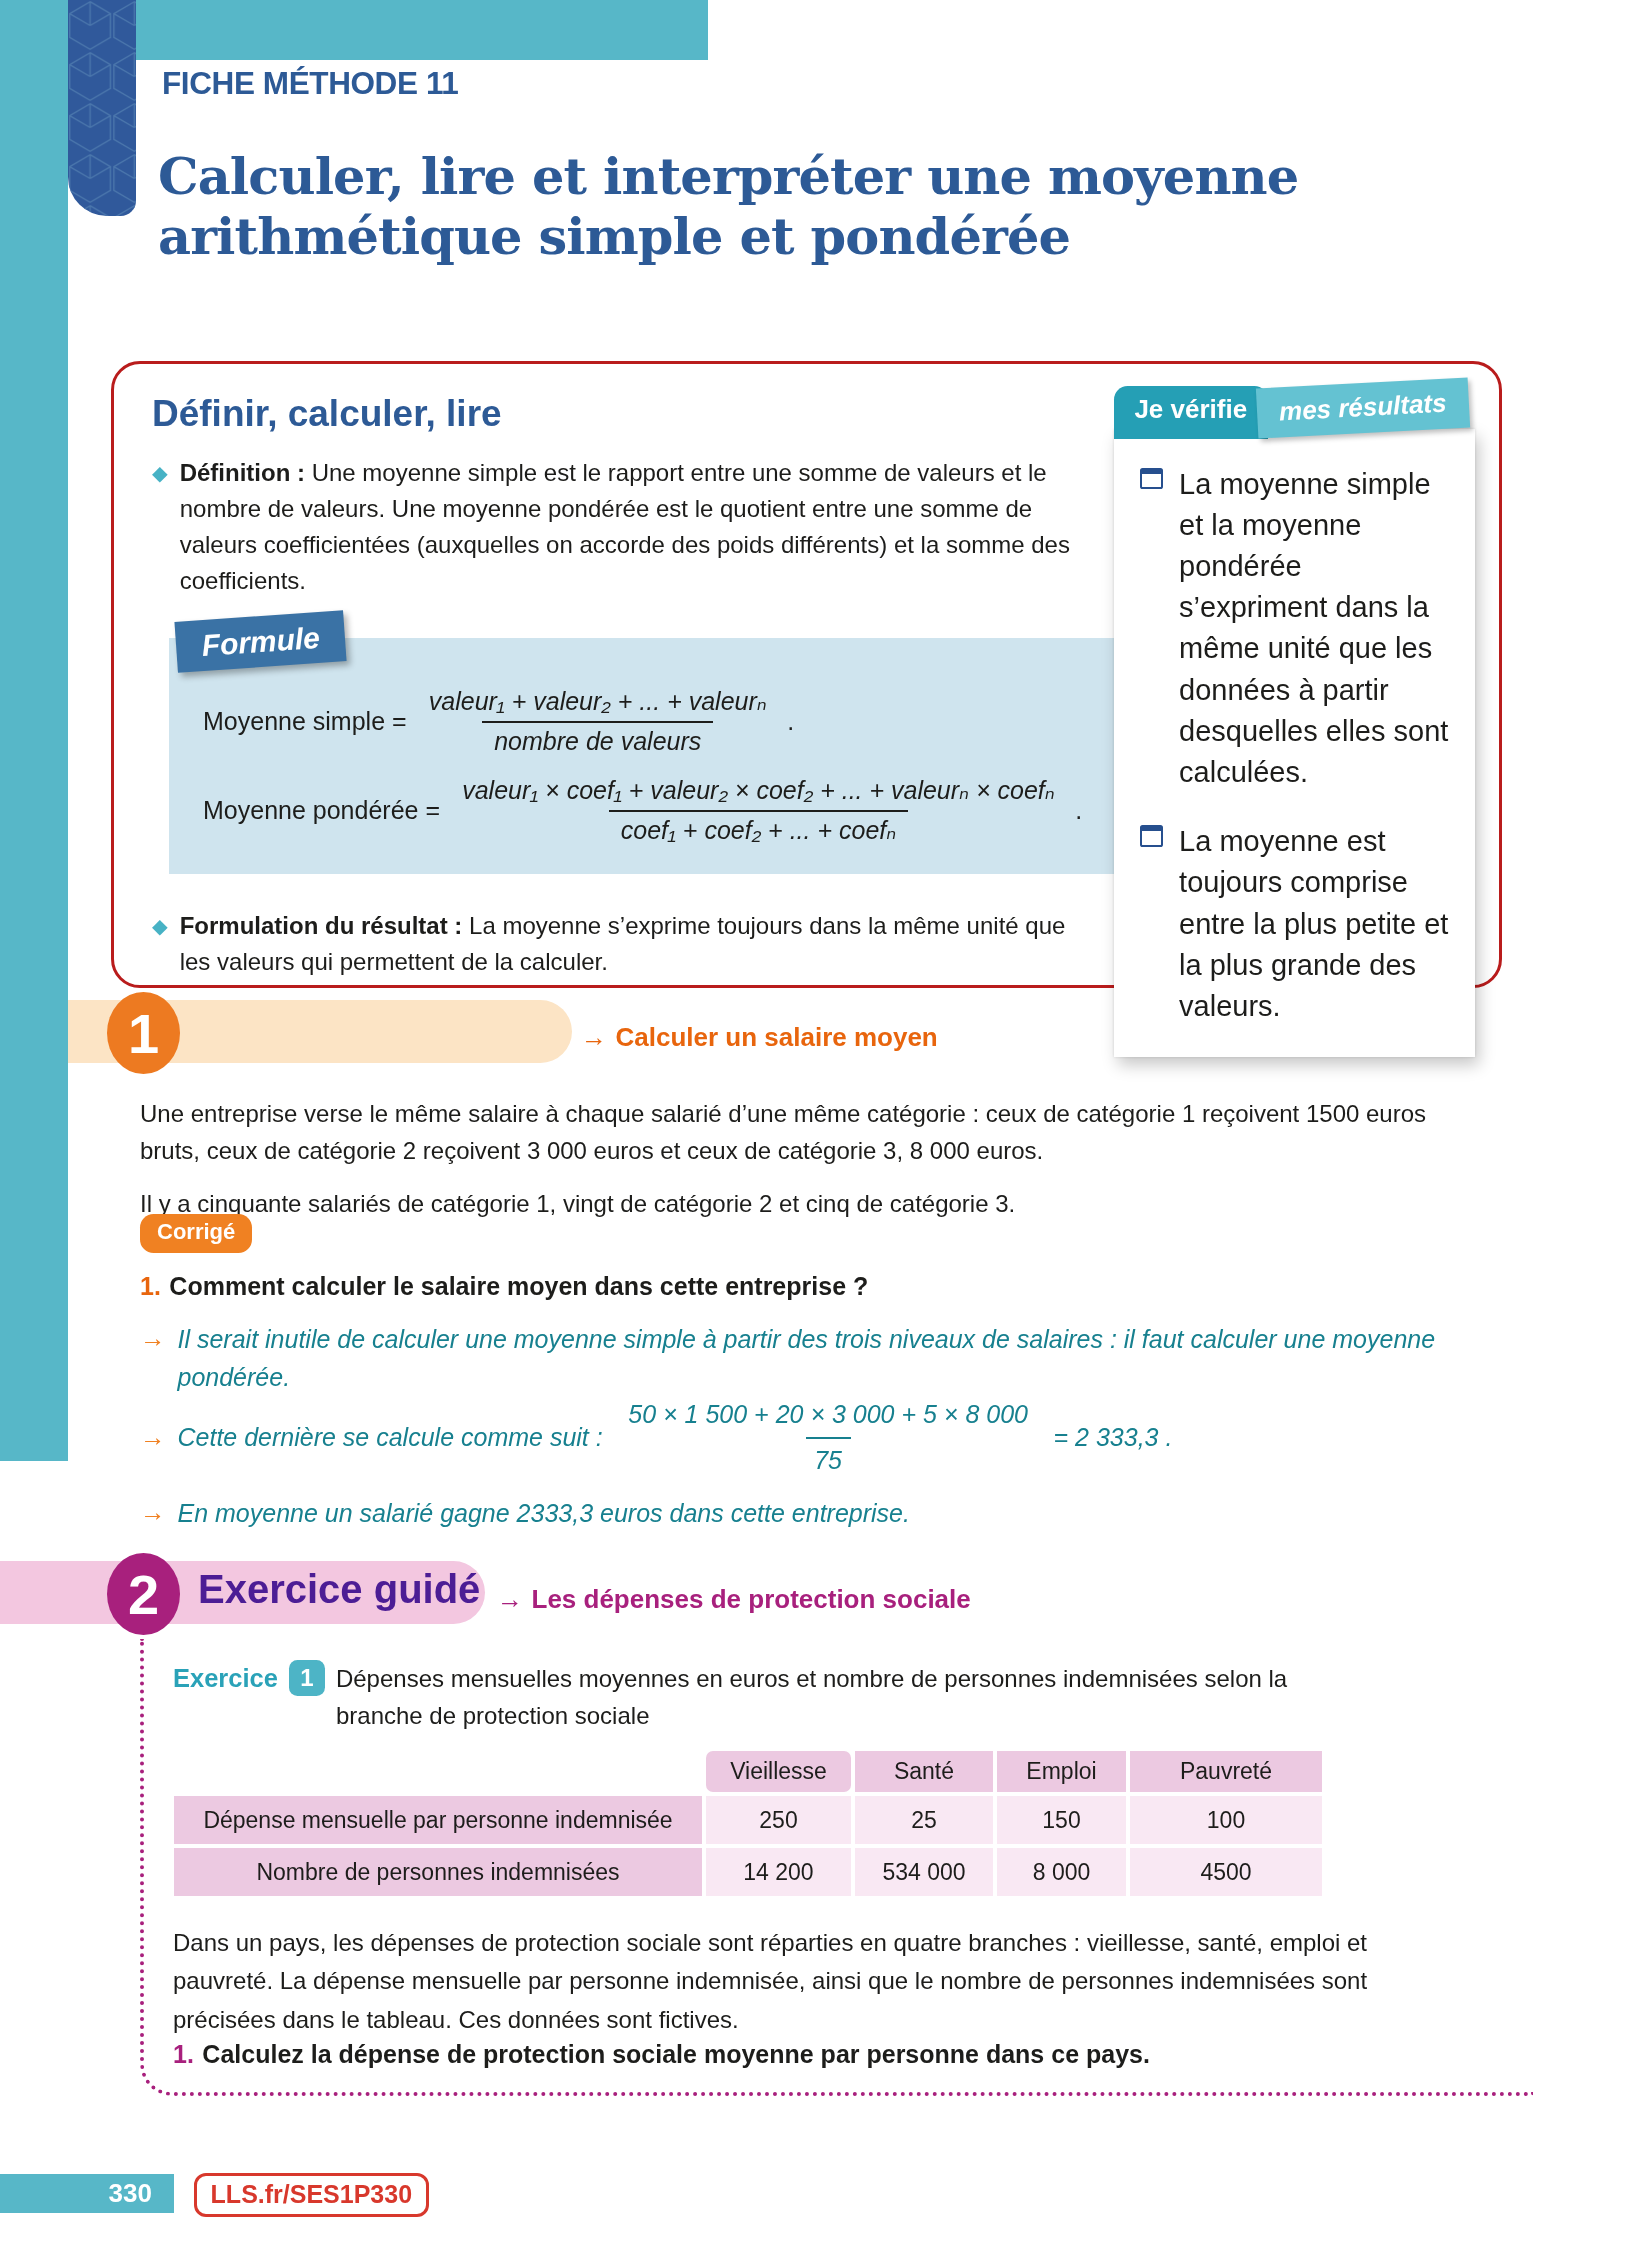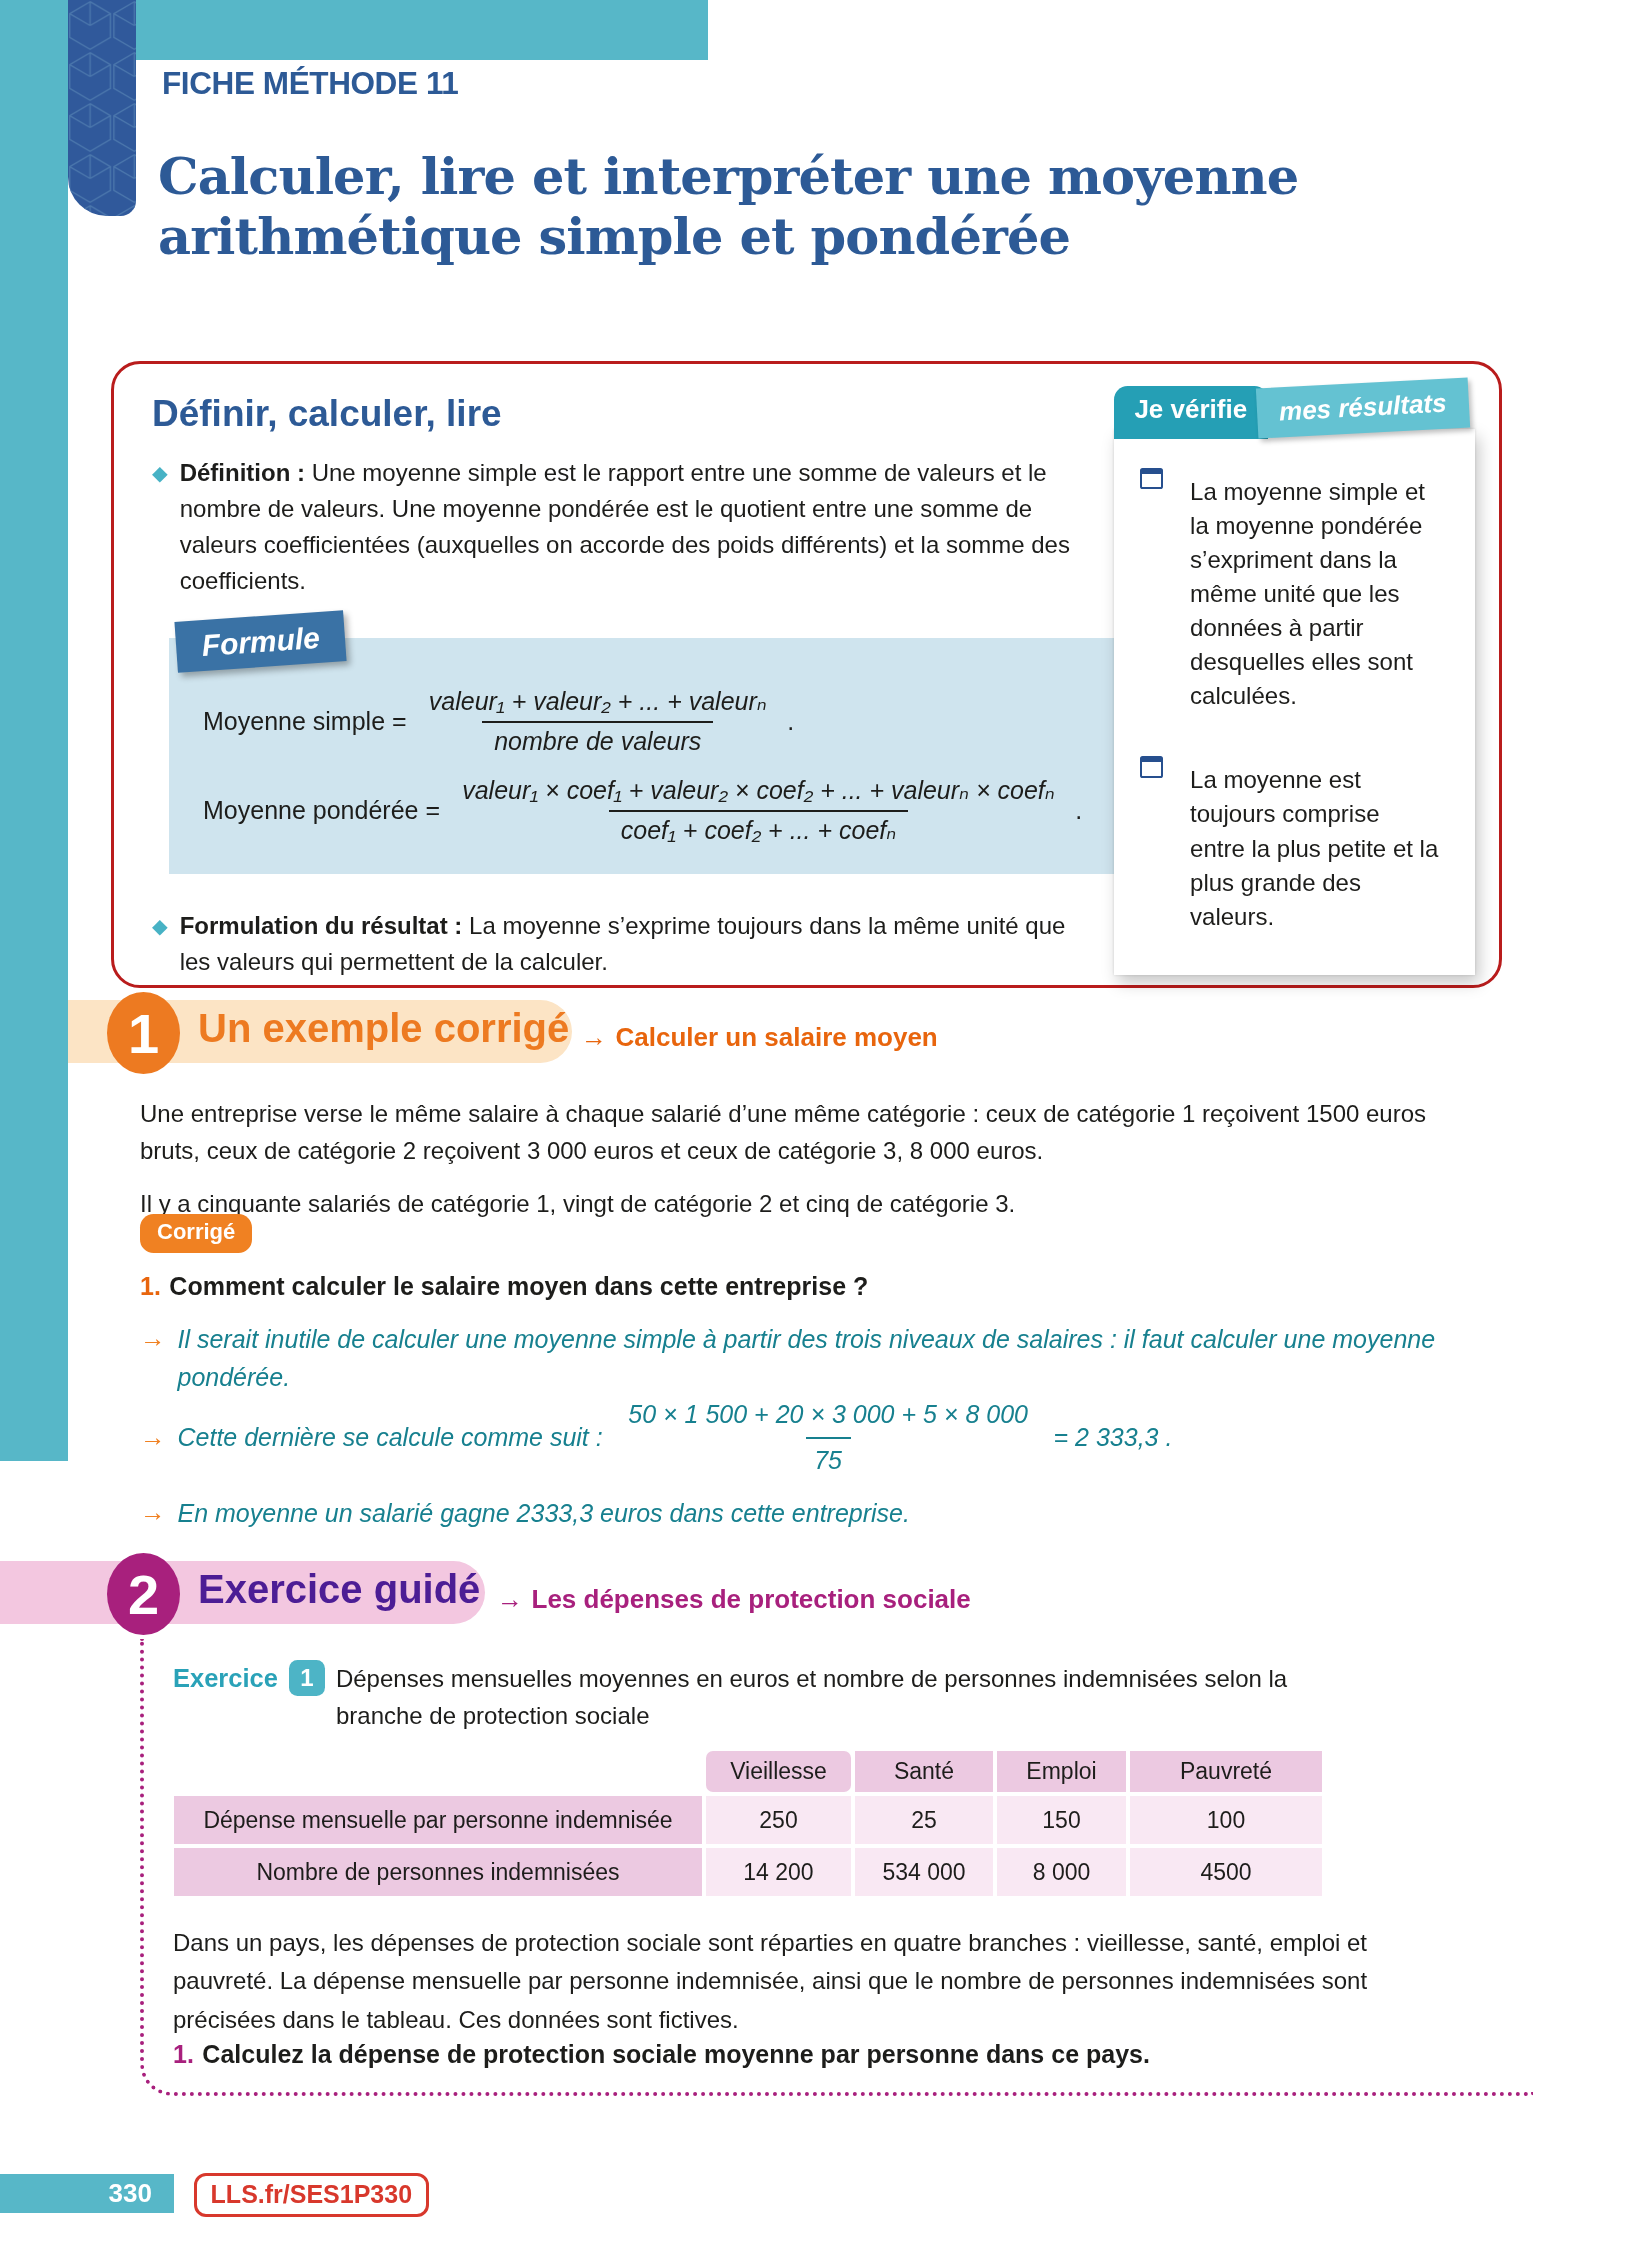--- a/index.html
+++ b/index.html
@@ -53,21 +53,21 @@
   .tab2{display:inline-block;position:relative;z-index:3;background:#64c2d2;color:#fff;
         font-weight:800;font-style:italic;font-size:26px;padding:9.4px 22px;margin-left:-10.2px;
         top:-1.7px;transform:rotate(-3deg);box-shadow:2.6px 3.4px 5.1px rgba(0,0,0,.25);}
   .verify-card{position:relative;z-index:1;margin-top:-10.2px;background:#fff;
                box-shadow:4.3px 7.7px 15.3px rgba(0,0,0,.22),0 0 2.6px rgba(0,0,0,.12);
                padding:32px 22px 22px 25.5px;}
   .check-item{display:flex;gap:13.6px;margin-bottom:22px;}
   .check-item:last-child{margin-bottom:5.1px;}
   .checkbox{flex:none;width:19px;height:13.6px;border:2.6px solid #264f8e;border-top-width:6.8px;
             border-radius:2.6px;margin-top:6.8px;}
-  .check-item p{margin:14px;font-size:24px;line-height:1.42;}
+  .check-item p{margin:3px;font-size:29px;line-height:1.42;}
 
   
   .sec-band{position:absolute;height:63px;border-radius:0 31.5px 31.5px 0;}
   .band1{left:68px;top:1000px;width:504px;background:#fce4c5;}
   .band2{left:0;top:1561px;width:485px;background:#f3c7e0;}
   .sec-num{position:absolute;left:107px;width:73px;height:82px;border-radius:50%;
            color:#fff;font-size:56px;font-weight:800;display:flex;align-items:center;
            justify-content:center;}
   .num1{top:992px;background:#ed7a21;}
   .num2{top:1553px;background:#a8207d;}
@@ -189,21 +189,20 @@
       </div>
       <div class="check-item">
         <span class="checkbox"></span>
         <p>La moyenne est toujours comprise entre la plus petite et la plus grande des valeurs.</p>
       </div>
     </div>
   </aside>
 
   <div class="sec-band band1"></div>
   <div class="sec-num num1">1</div>
-  <div class="sec-title title1">Un exemple corrigé</div>
   <div class="sec-sub sub1">
     <span>→</span>
     <span>Calculer un salaire moyen</span>
   </div>
 
   <p class="para p1">Une entreprise verse le même salaire à chaque salarié d’une même catégorie : ceux de catégorie 1 reçoivent 1500 euros bruts, ceux de catégorie 2 reçoivent 3 000 euros et ceux de catégorie 3, 8 000 euros.</p>
   <p class="para p2">Il y a cinquante salariés de catégorie 1, vingt de catégorie 2 et cinq de catégorie 3.</p>
   <div class="corrige">Corrigé</div>
   <p class="question q1"><span class="qnum1">1.</span><span>Comment calculer le salaire moyen dans cette entreprise ?</span></p>
 

